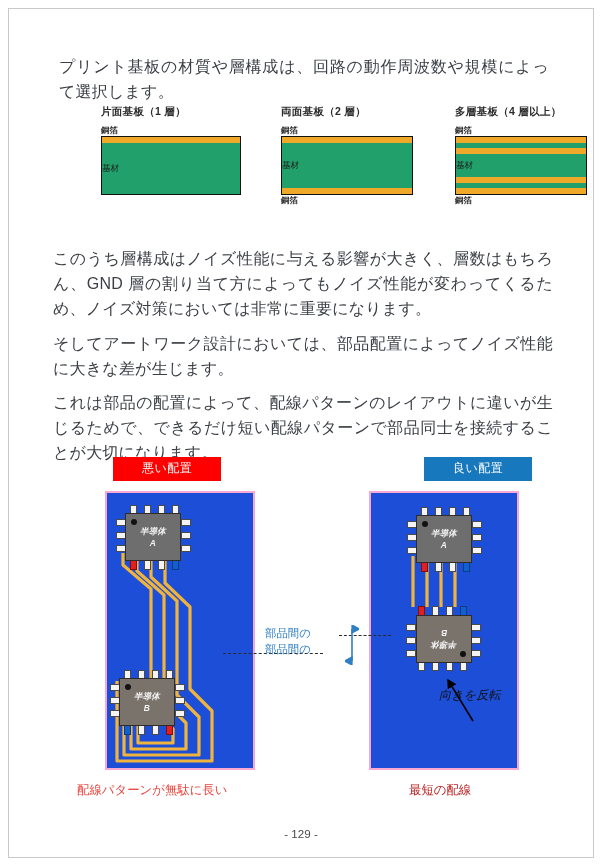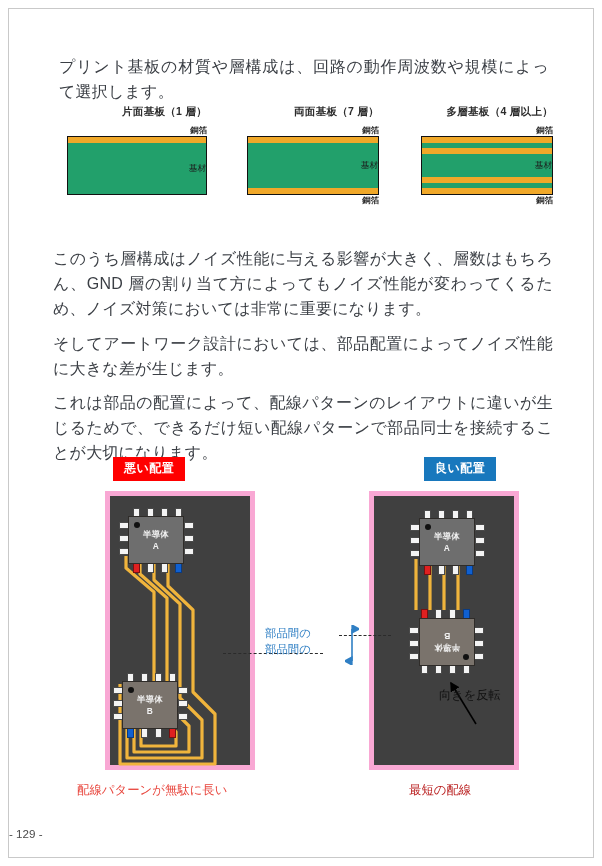--- a/index.html
+++ b/index.html
@@ -31,21 +31,21 @@
     letter-spacing: 0.2px;
     text-align: justify;
   }
   .p-intro { left: 50px; top: 45px; width: 490px; }
   .p-2 { left: 44px; top: 237px; width: 500px; }
   .p-3 { left: 44px; top: 322px; width: 500px; }
   .p-4 { left: 44px; top: 381px; width: 500px; }
 
   
   .stack-group { position: absolute; top: 96px; left: 0; width: 100%; height: 130px; }
-  .stack { position: absolute; text-align: right; }
+  .stack { position: absolute; text-align: left; margin-left: 34px; }
   .stack-title {
     font-size: 10.5px; color: #2b2b2b; font-weight: 700;
     letter-spacing: .3px; margin-bottom: 6px; white-space: nowrap;
   }
   .foil-label {
     font-size: 8.4px; color: #2b2b2b; font-weight: 700;
     line-height: 11px; height: 11px;
   }
   .board { border: 1px solid #111; position: relative; }
   .layer-cu { background: #f0a829; height: 6px; }
@@ -58,30 +58,31 @@
   .layer-thin-core { background: #22a06b; height: 5px; }
 
   .stack-1 { left: 58px; width: 140px; }
   .stack-2 { left: 238px; width: 132px; }
   .stack-3 { left: 412px; width: 132px; }
 
   
   .cmp { position: absolute; left: 0; top: 448px; width: 100%; height: 360px; }
   .badge {
     position: absolute;
-    color: #fff; font-size: 12px; font-weight: 700;
-    padding: 3px 11px 4px; letter-spacing: .5px;
+    color: #fff; font-size: 12px; font-weight: 400;
+    padding: 3px 29px 4px; letter-spacing: .5px;
     white-space: nowrap;
   }
   .badge-bad  { background: #ff0000; left: 104px; top: 0; }
   .badge-good { background: #1878bd; left: 392px; top: 0; margin-left: 23px; }
 
   .pcb {
-    position: absolute; background: #404040;
-    border: 5px solid #f9a8d4;
+    position: absolute; background: #1d4ed8;
+    border: 2px solid #f9a8d4;
+    font-style: italic;
   }
   .pcb-bad  { left: 96px;  top: 34px; width: 150px; height: 279px; }
   .pcb-good { left: 360px; top: 34px; width: 150px; height: 279px; }
 
   .caption {
     position: absolute; font-size: 12.4px; white-space: nowrap;
   }
   .cap-bad  { color: #e8453c; left: 68px;  top: 325px; }
   .cap-good { color: #b91c1c; left: 400px; top: 325px; }
 
@@ -121,27 +122,27 @@
     position: absolute; height: 0;
     border-top: 1px dashed #2b2b2b;
   }
   .dash-left  { left: 214px; top: 196px; width: 100px; }
   .dash-right { left: 330px; top: 178px; width: 52px; }
 
   .arrow-v { position: absolute; left: 336px; top: 168px; }
 
   .flip-note {
     position: absolute; left: 430px; top: 230px;
-    font-size: 12.2px; color: #111; white-space: nowrap;
+    font-size: 12.2px; color: #111; white-space: nowrap; font-style: italic;
   }
 
   
   .pagenum {
     position: absolute; left: 0; right: 0; top: 818px;
-    text-align: left; font-size: 11.6px; color: #4a4a4a;
+    text-align: center; font-size: 11.6px; color: #4a4a4a;
   }
 </style>
 </head>
 <body>
 
 <div class="page">
  <div class="inner">
 
   <div class="para p-intro">プリント基板の材質や層構成は、回路の動作周波数や規模によって選択します。</div>
 
@@ -153,21 +154,21 @@
       <div class="board">
         <div class="layer-cu"></div>
         <div class="layer-core" style="height:51px">
           <div class="core-text">基材</div>
         </div>
       </div>
       <div class="foil-label" style="visibility:hidden">-</div>
     </div>
 
     <div class="stack stack-2">
-      <div class="stack-title">両面基板（7 層）</div>
+      <div class="stack-title">両面基板（2 層）</div>
       <div class="foil-label">銅箔</div>
       <div class="board">
         <div class="layer-cu"></div>
         <div class="layer-core" style="height:45px">
           <div class="core-text">基材</div>
         </div>
         <div class="layer-cu"></div>
       </div>
       <div class="foil-label">銅箔</div>
     </div>

